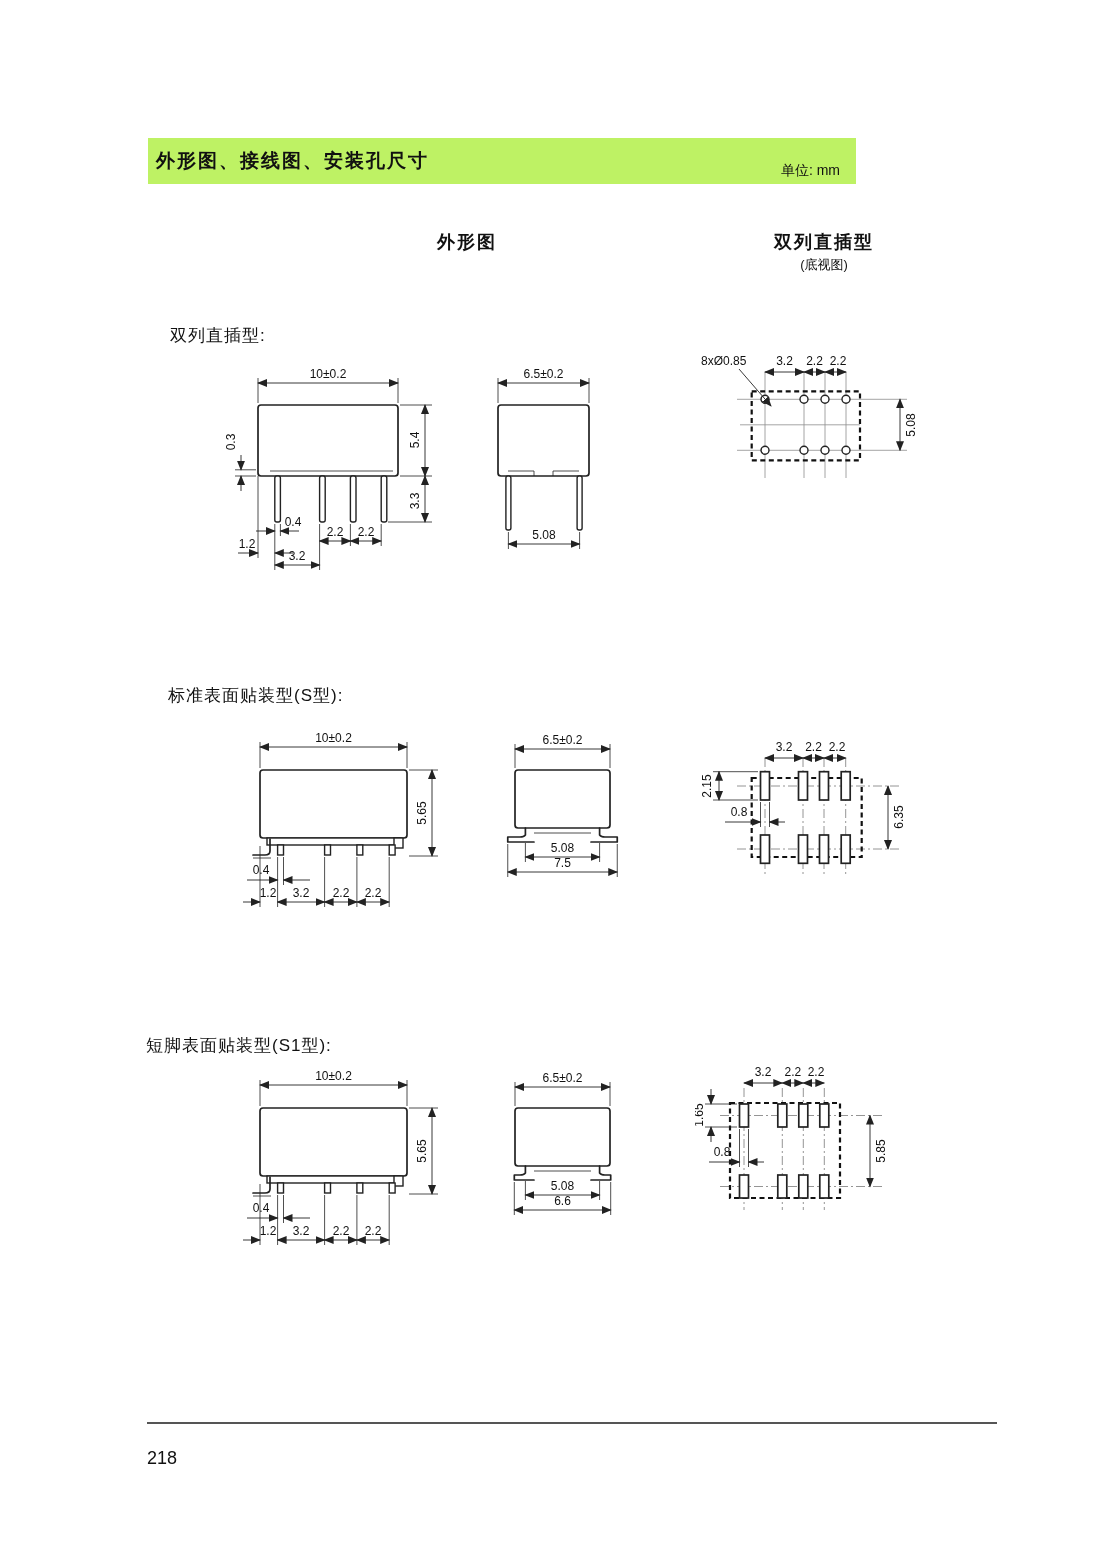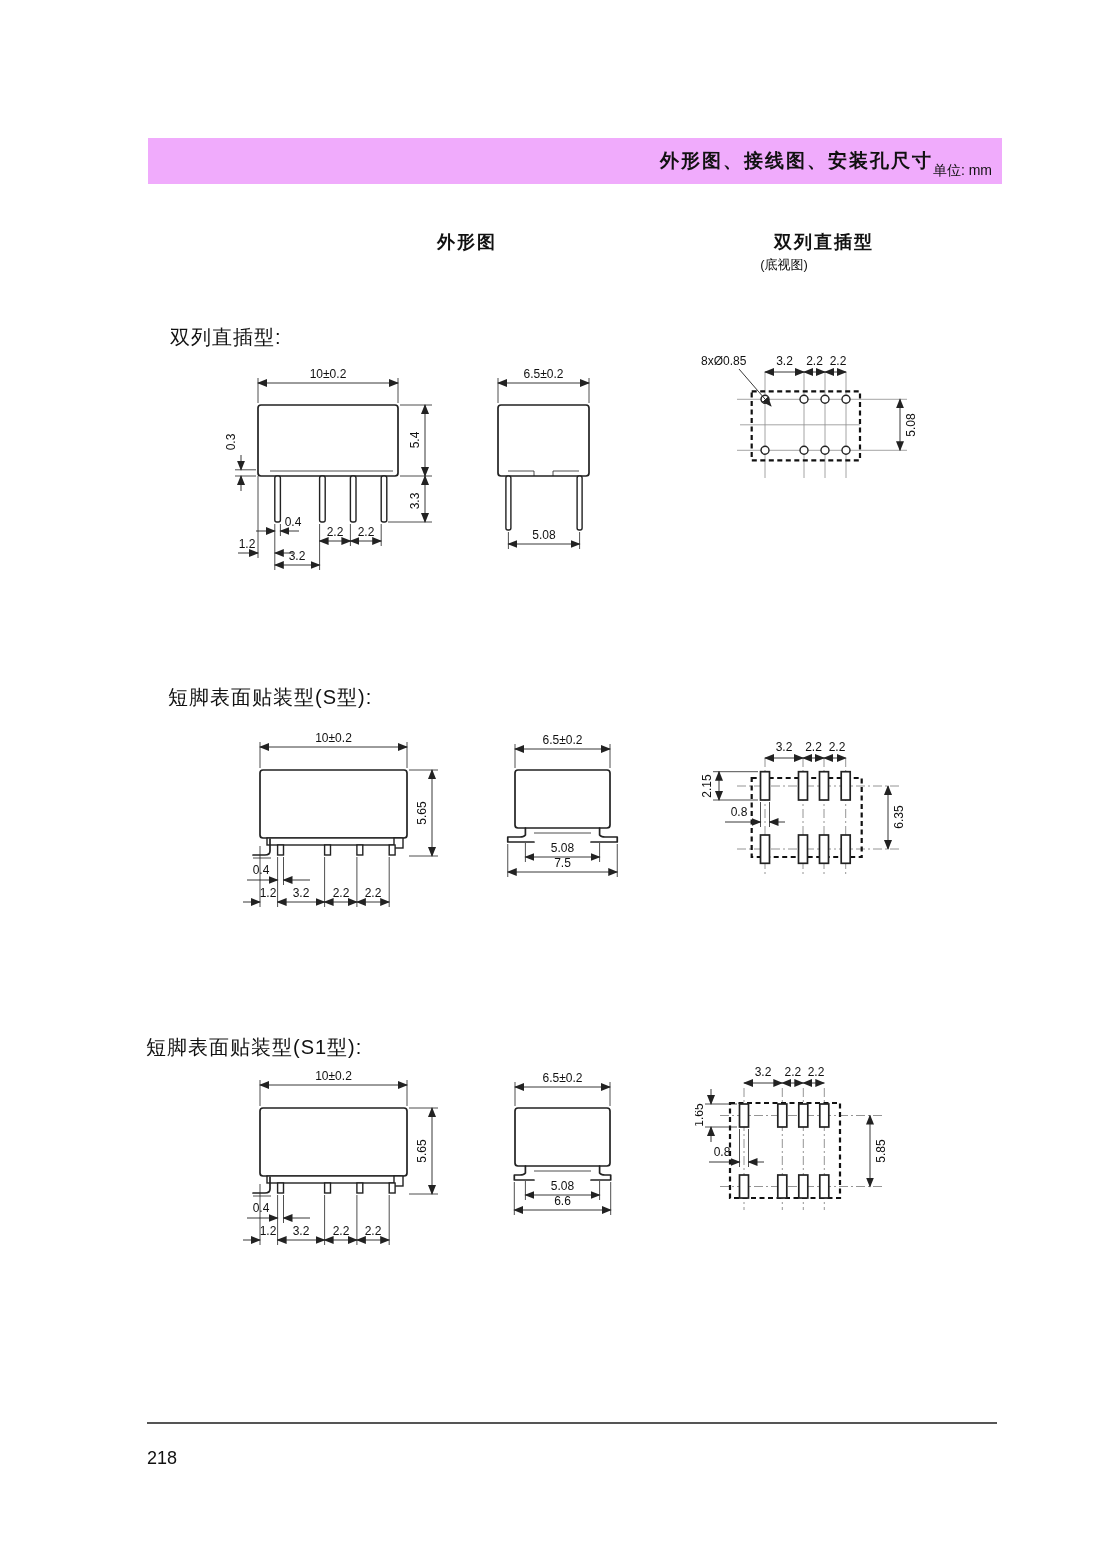--- a/index.html
+++ b/index.html
@@ -1,27 +1,27 @@
 <!DOCTYPE html>
 <html><head>
 <meta charset="utf-8">
 <style>
   html,body{margin:0;padding:0;background:#fff;}
   #page{position:relative;width:1102px;height:1559px;background:#ffffff;
         font-family:"Liberation Sans",sans-serif;color:#111;overflow:hidden;}
   .abs{position:absolute;}
   
-  #titlebar{left:148px;top:138px;width:854px;height:46px;background:#f0abfc;
-            display:flex;align-items:center;justify-content:flex-end;}
+  #titlebar{left:148px;top:138px;width:708px;height:46px;background:#bef264;
+            display:flex;align-items:center;justify-content:space-between;}
   #titlebar .t{font-size:19px;font-weight:bold;letter-spacing:2px;padding-left:8px;}
-  #titlebar .u{font-size:14px;padding-right:10px;align-self:flex-end;padding-bottom:4px;}
+  #titlebar .u{font-size:14px;padding-right:16px;align-self:flex-end;padding-bottom:4px;}
   
   .colhead{font-size:18px;font-weight:bold;letter-spacing:2px;text-align:center;}
   .colsub{font-size:13px;text-align:center;}
-  .seclabel{font-size:20px;letter-spacing:1px;}
+  .seclabel{font-size:17px;letter-spacing:1px;}
   
   #footrule{left:147px;top:1422px;width:850px;height:2px;background:#555;}
   #pagenum{left:147px;top:1448px;font-size:18px;}
   
   svg{display:block;}
   svg .ol{fill:none;stroke:#222;stroke-width:1.7;stroke-linejoin:round;stroke-linecap:round;}
   svg .fw{fill:#fff;stroke:#222;stroke-width:1.7;}
   svg .fwt{fill:#fff;stroke:#222;stroke-width:1.4;}
   svg .dl{stroke:#222;stroke-width:.9;fill:none;}
   svg .xl{stroke:#222;stroke-width:.8;fill:none;}
@@ -35,21 +35,21 @@
 
 <div id="page">
 
   <div id="titlebar" class="abs">
     <span class="t">外形图、接线图、安装孔尺寸</span>
     <span class="u">单位: mm</span>
   </div>
 
   <div class="abs colhead" style="left:397px;top:230px;width:140px;">外形图</div>
   <div class="abs colhead" style="left:744px;top:230px;width:160px;">双列直插型</div>
-  <div class="abs colsub" style="left:704px;top:256px;width:160px;text-align:center;">(底视图)</div>
+  <div class="abs colsub" style="left:744px;top:256px;width:160px;text-align:center;">(底视图)</div>
 
   <div class="abs seclabel" style="left:170px;top:324px;">双列直插型:</div>
 
   <div class="abs" style="left:225px;top:363px;">
     <svg width="235" height="212" viewBox="0 0 235 212">
       <defs>
           <marker id="ar1" markerWidth="10" markerHeight="8" refX="9" refY="4" orient="auto-start-reverse" markerUnits="userSpaceOnUse">
             <path d="M0,0L10,4L0,8z" fill="#222"></path>
           </marker>
         </defs>
@@ -190,21 +190,21 @@
         <text x="119.5" y="25" text-anchor="middle">2.2</text>
         <text x="143" y="25" text-anchor="middle">2.2</text>
       </g>
       <g>
         <line class="dl" x1="205" y1="59.3" x2="205" y2="110.3" marker-start="url(#ar3)" marker-end="url(#ar3)"></line>
         <text transform="rotate(-90 220 85)" x="220" y="85" text-anchor="middle">5.08</text>
       </g>
     </svg>
   </div>
 
-  <div class="abs seclabel" style="left:168px;top:684px;">短脚表面贴装型(S型):</div>
+  <div class="abs seclabel" style="left:168px;top:684px;">标准表面贴装型(S型):</div>
 
   <div class="abs" style="left:225px;top:705px;">
     <svg width="245" height="212" viewBox="0 0 245 212">
       <defs>
           <marker id="ar4" markerWidth="10" markerHeight="8" refX="9" refY="4" orient="auto-start-reverse" markerUnits="userSpaceOnUse">
             <path d="M0,0L10,4L0,8z" fill="#222"></path>
           </marker>
         </defs>
       <g>
         <rect class="fw" x="35" y="65" width="147" height="68" rx="3"></rect>

